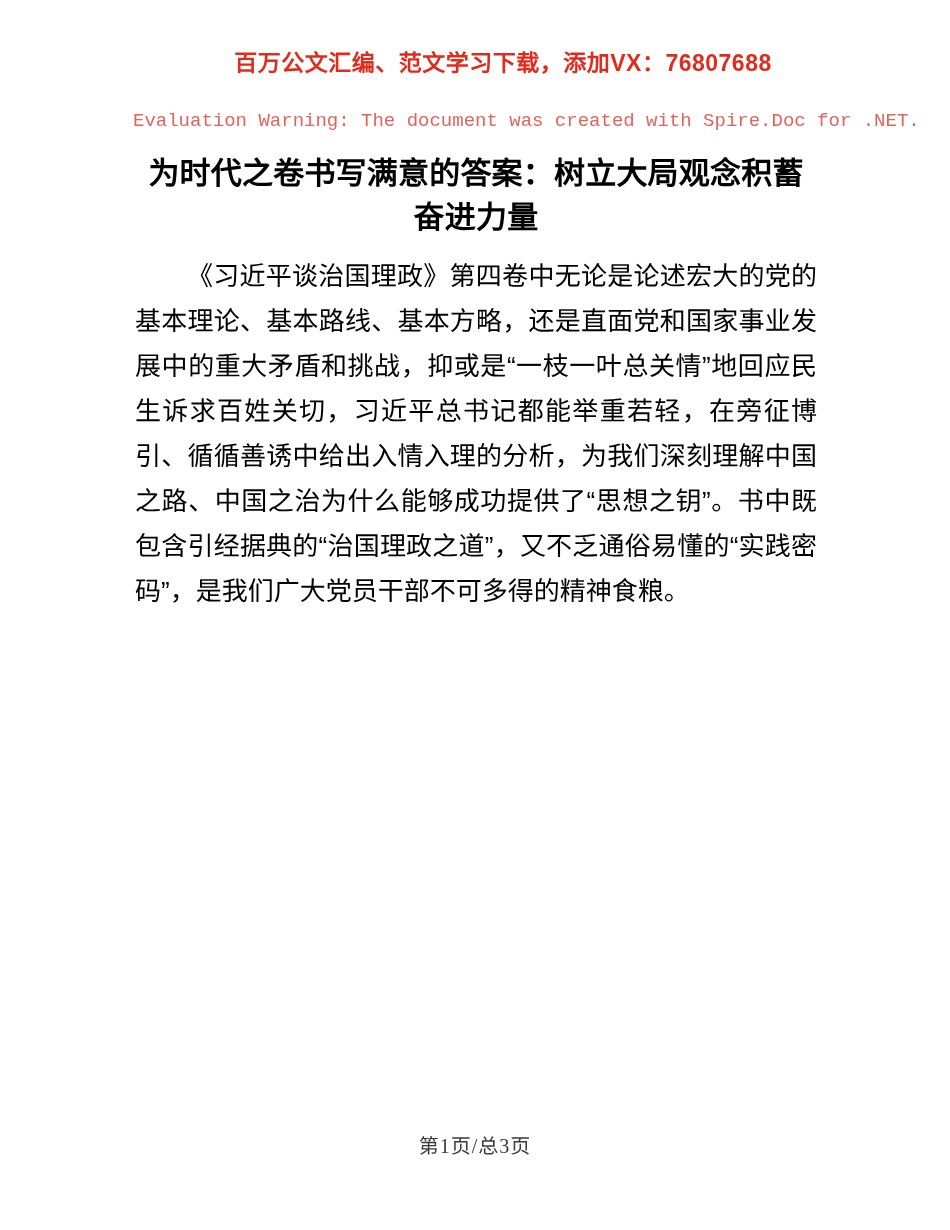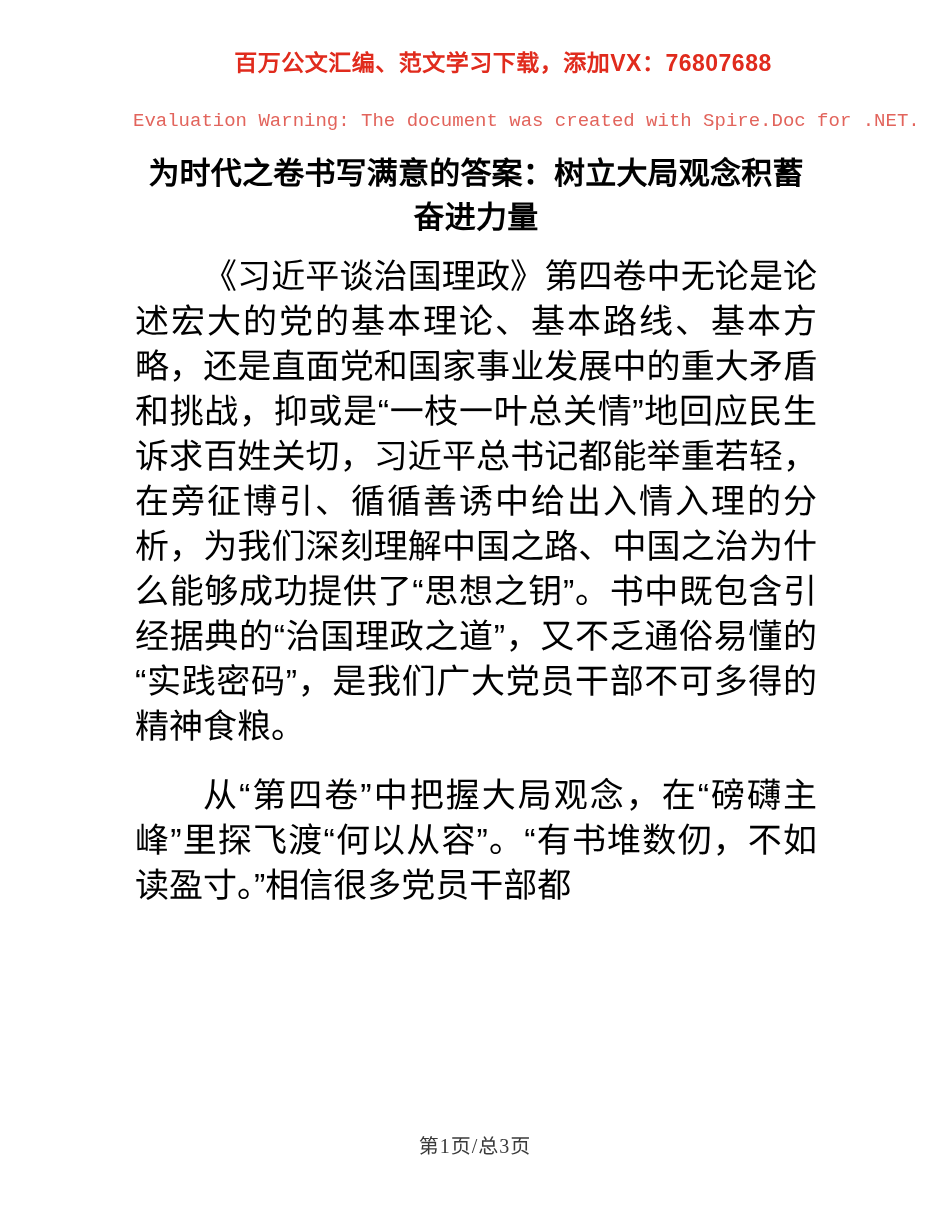--- a/index.html
+++ b/index.html
@@ -67,21 +67,21 @@
     color: #000000;
     letter-spacing: 0.2px;
   }
 
   .doc-para {
     margin: 0 0 24px 0;
     text-indent: 2em;
     text-align: justify;
     text-justify: inter-ideograph;
     font-family: "Liberation Sans", "DejaVu Sans", sans-serif;
-    font-size: 34px;
+    font-size: 26px;
     line-height: 45px;
     color: #000000;
     letter-spacing: 0px;
     word-break: break-all;
   }
 
   .doc-para:last-child {
     margin-bottom: 0;
   }
 
@@ -107,19 +107,18 @@
 
   <div class="eval-warning">Evaluation Warning: The document was created with Spire.Doc for .NET.</div>
 
   <div class="doc-body">
 
     <h1 class="doc-title">为时代之卷书写满意的答案：树立大局观念积蓄奋进力量</h1>
 
     <p class="doc-para">《习近平谈治国理政》第四卷中无论是论述宏大的党的基本理论、基本路线、基本方略，还是直面党和国家事业发展中的重大矛盾和挑战，抑或是“一枝一叶总关情”地回应民生诉求百姓关切，习近平总书记都能举重若轻，在旁征博引、循循善诱中给出入情入理的分析，为我们深刻理解中国之路、中国之治为什么能够成功提供了“思想之钥”。书中既包含引经据典的“治国理政之道”，又不乏通俗易懂的“实践密码”，是我们广大党员干部不可多得的精神食粮。</p>
 
 
-    <p class="doc-para">从“第四卷”中把握大局观念，在“磅礴主峰”里探飞渡“何以从容”。“有书堆数仞，不如读盈寸。”相信很多党员干部都</p>
 
   </div>
 
   <div class="page-footer">第1页/总3页</div>
 
 </div>
 
 </body></html>

